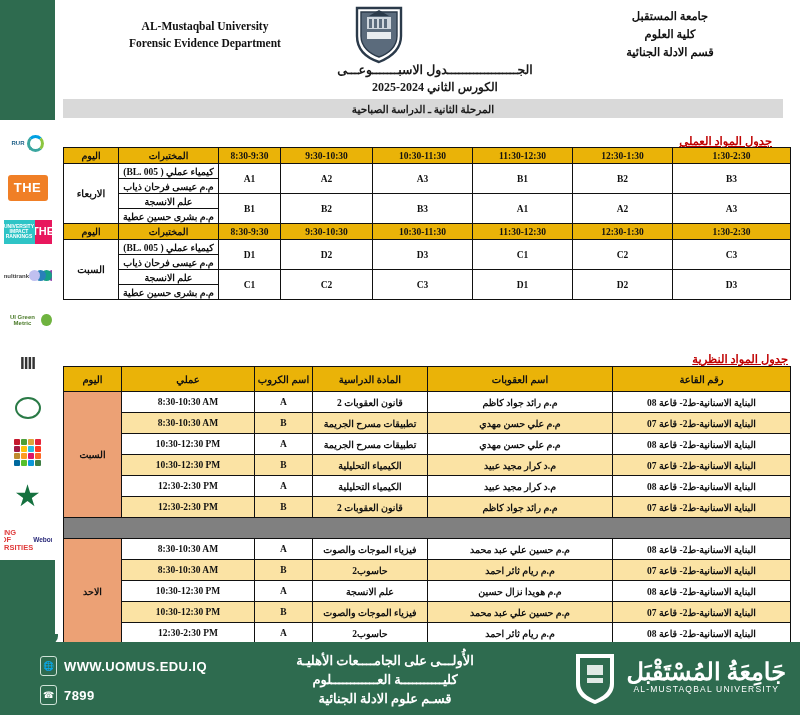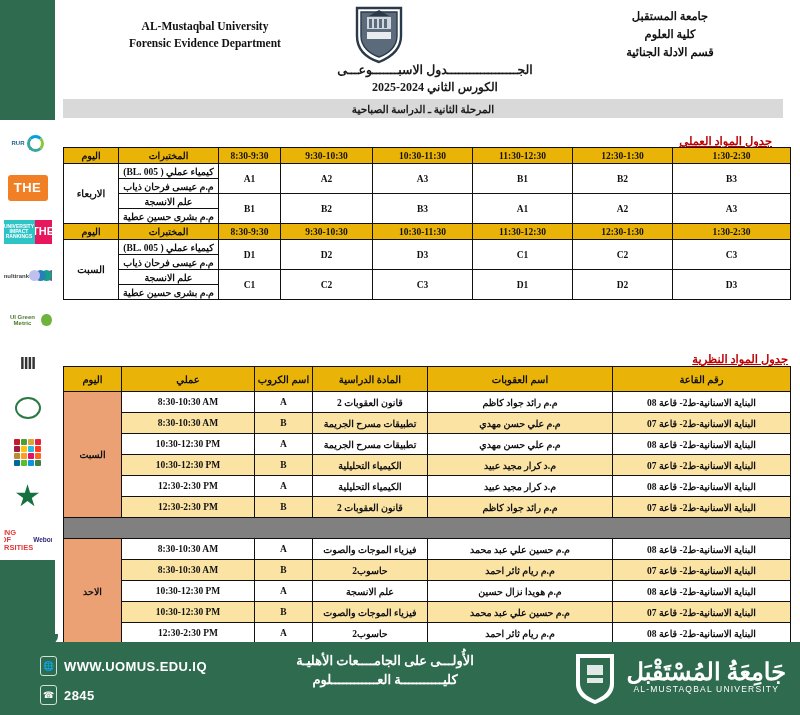--- a/index.html
+++ b/index.html
@@ -512,26 +512,27 @@
 
   <div class="footer">
     <div class="footer-notch"></div>
     <div class="f-contact">
       <div class="f-line">
         <span class="f-ico">🌐</span>
         <span class="f-txt">WWW.UOMUS.EDU.IQ</span>
       </div>
       <div class="f-line">
         <span class="f-ico">☎</span>
-        <span class="f-txt">2845</span>
+        <span class="f-txt">7899</span>
       </div>
     </div>
     <div class="f-center">
       <div>الأُولـــى على الجامــــعات الأهليـة</div>
       <div>كليـــــــــــة العــــــــــــلوم</div>
+      <div>قسـم علوم الادلة الجنائية</div>
     </div>
     <div class="f-brand">
       <div style="text-align:center">
         <div class="f-brand-ar">جَامِعَةُ المُسْتَقْبَل</div>
         <div class="f-brand-en">AL-MUSTAQBAL UNIVERSITY</div>
       </div>
       <svg class="f-shield" viewBox="0 0 46 54">
         <path d="M4 4 h38 v30 c0 12 -11 17 -19 20 C15 51 4 46 4 34 Z" fill="#fff"></path>
         <path d="M8 8 h30 v25 c0 9 -8 14 -15 17 C16 47 8 42 8 33 Z" fill="#2E6B4F"></path>
         <rect x="15" y="15" width="16" height="10" fill="#fff" opacity=".85"></rect>

